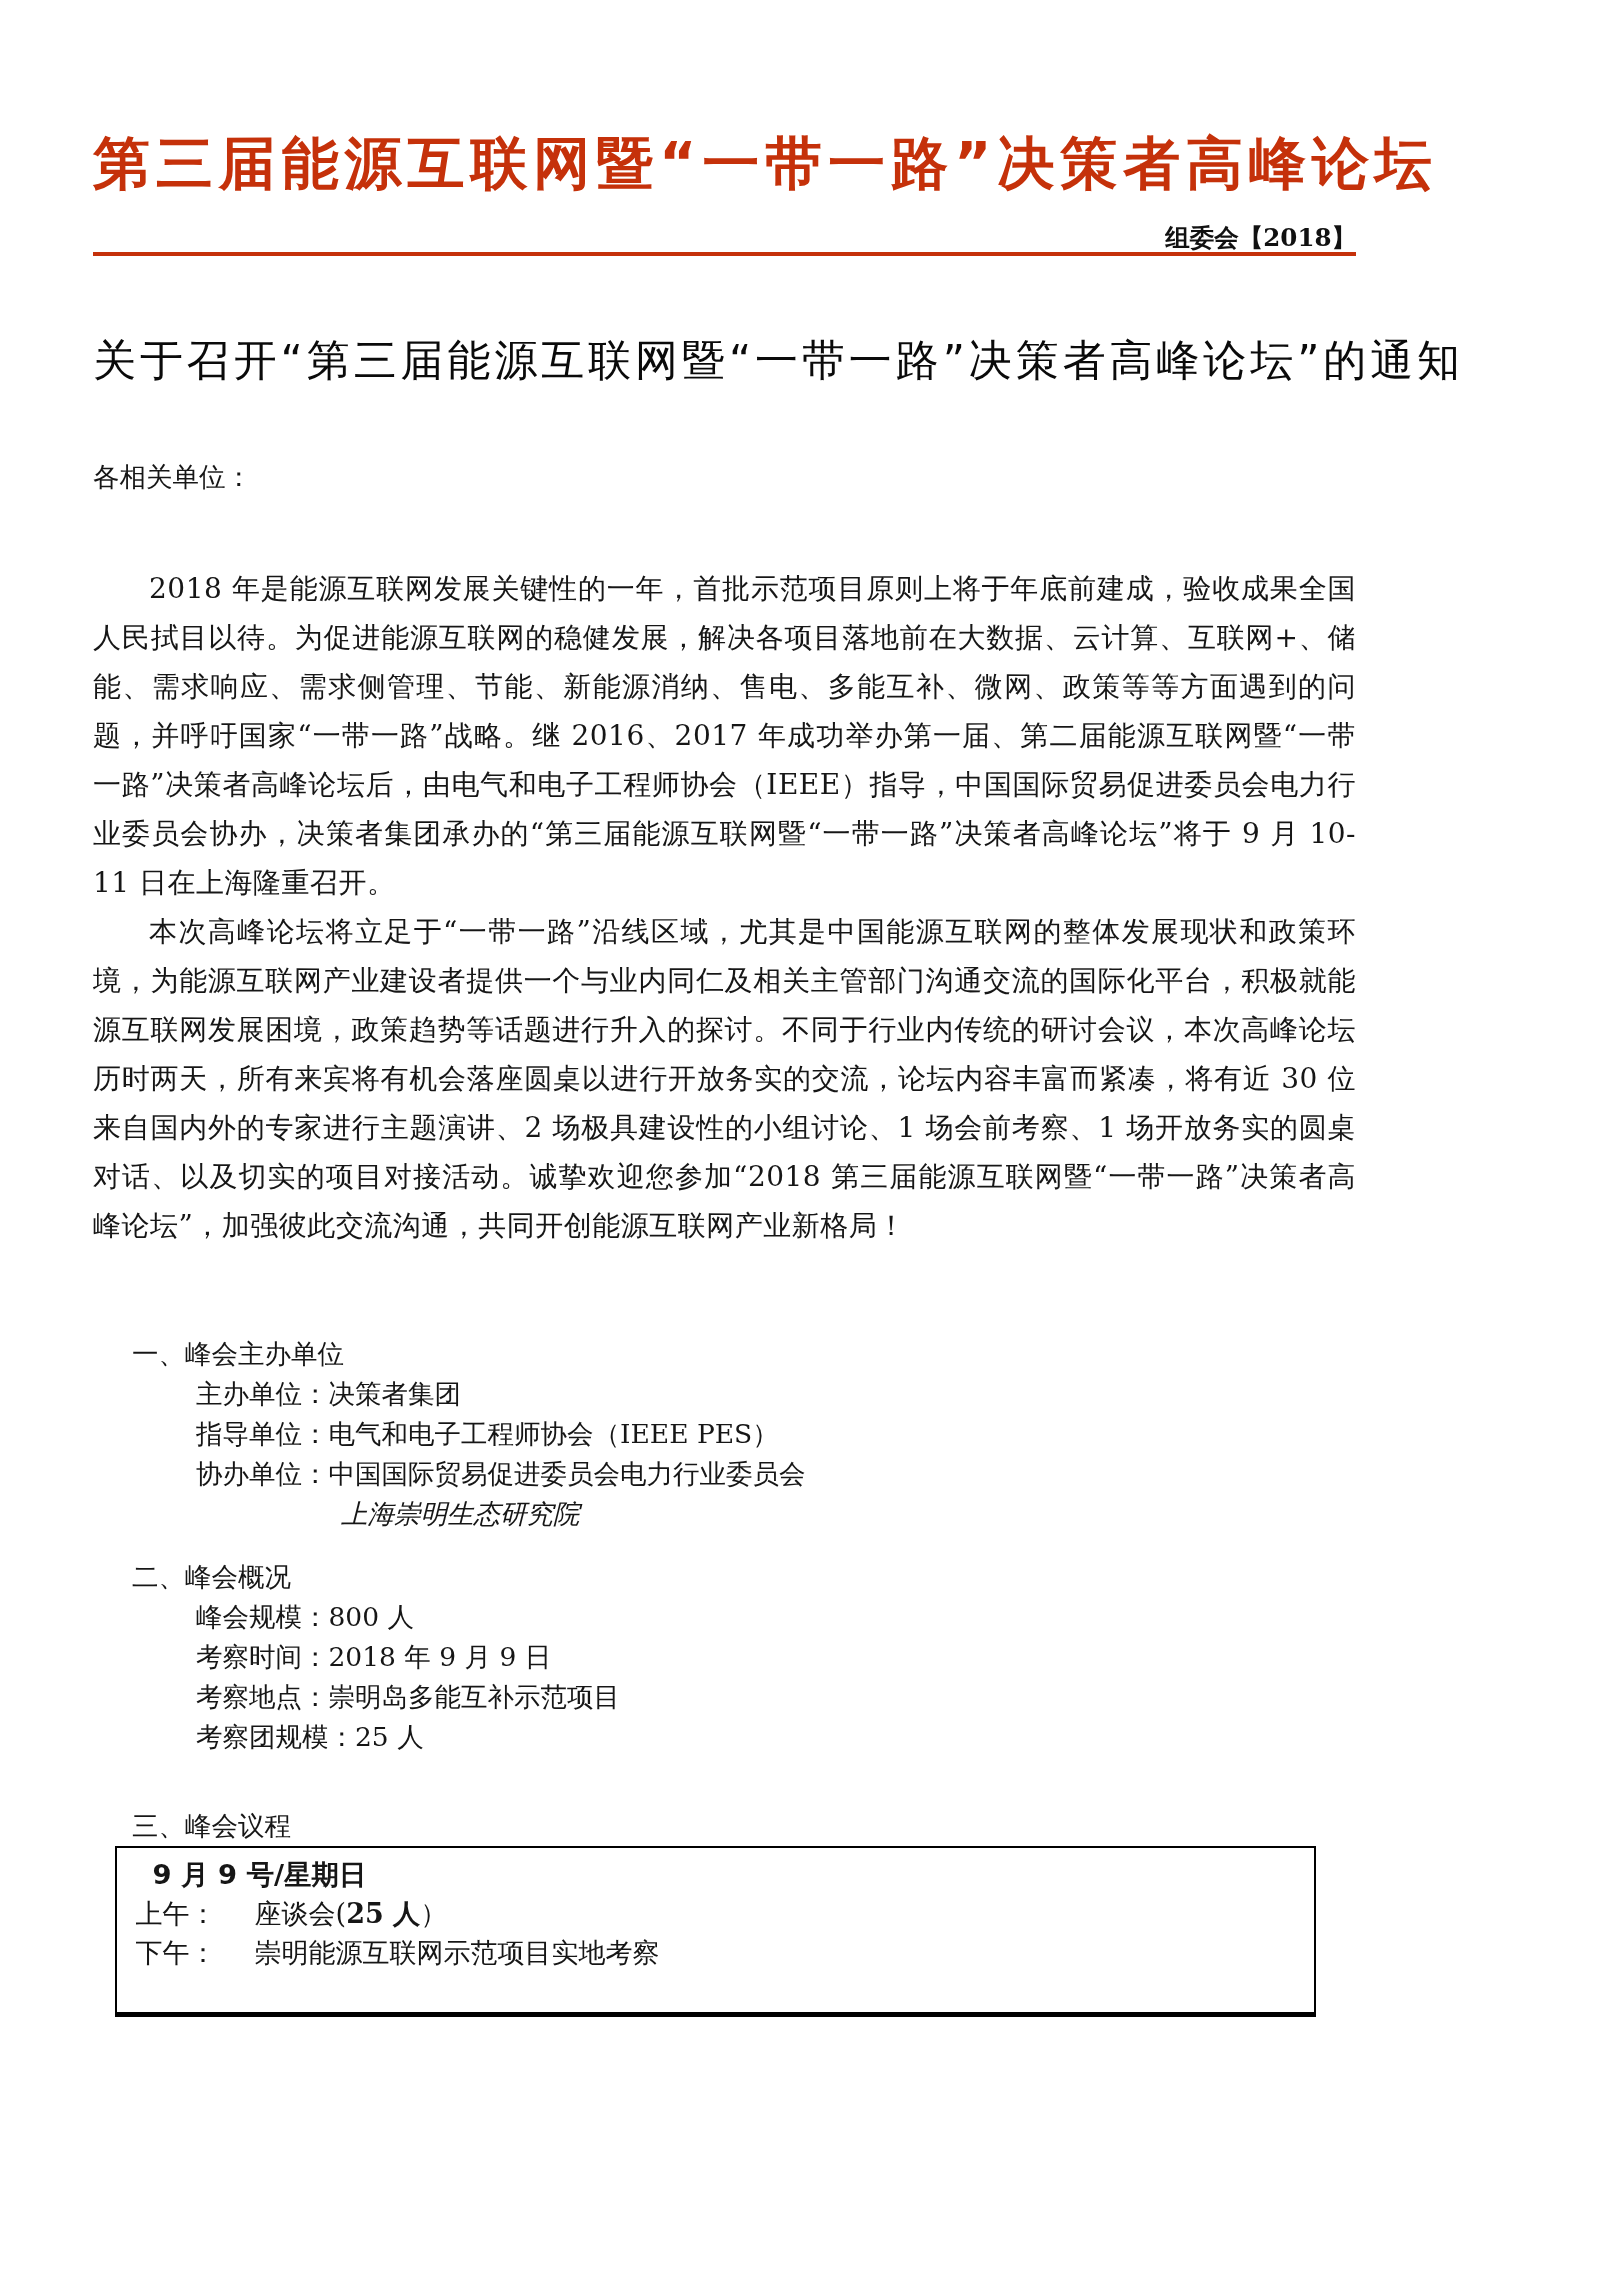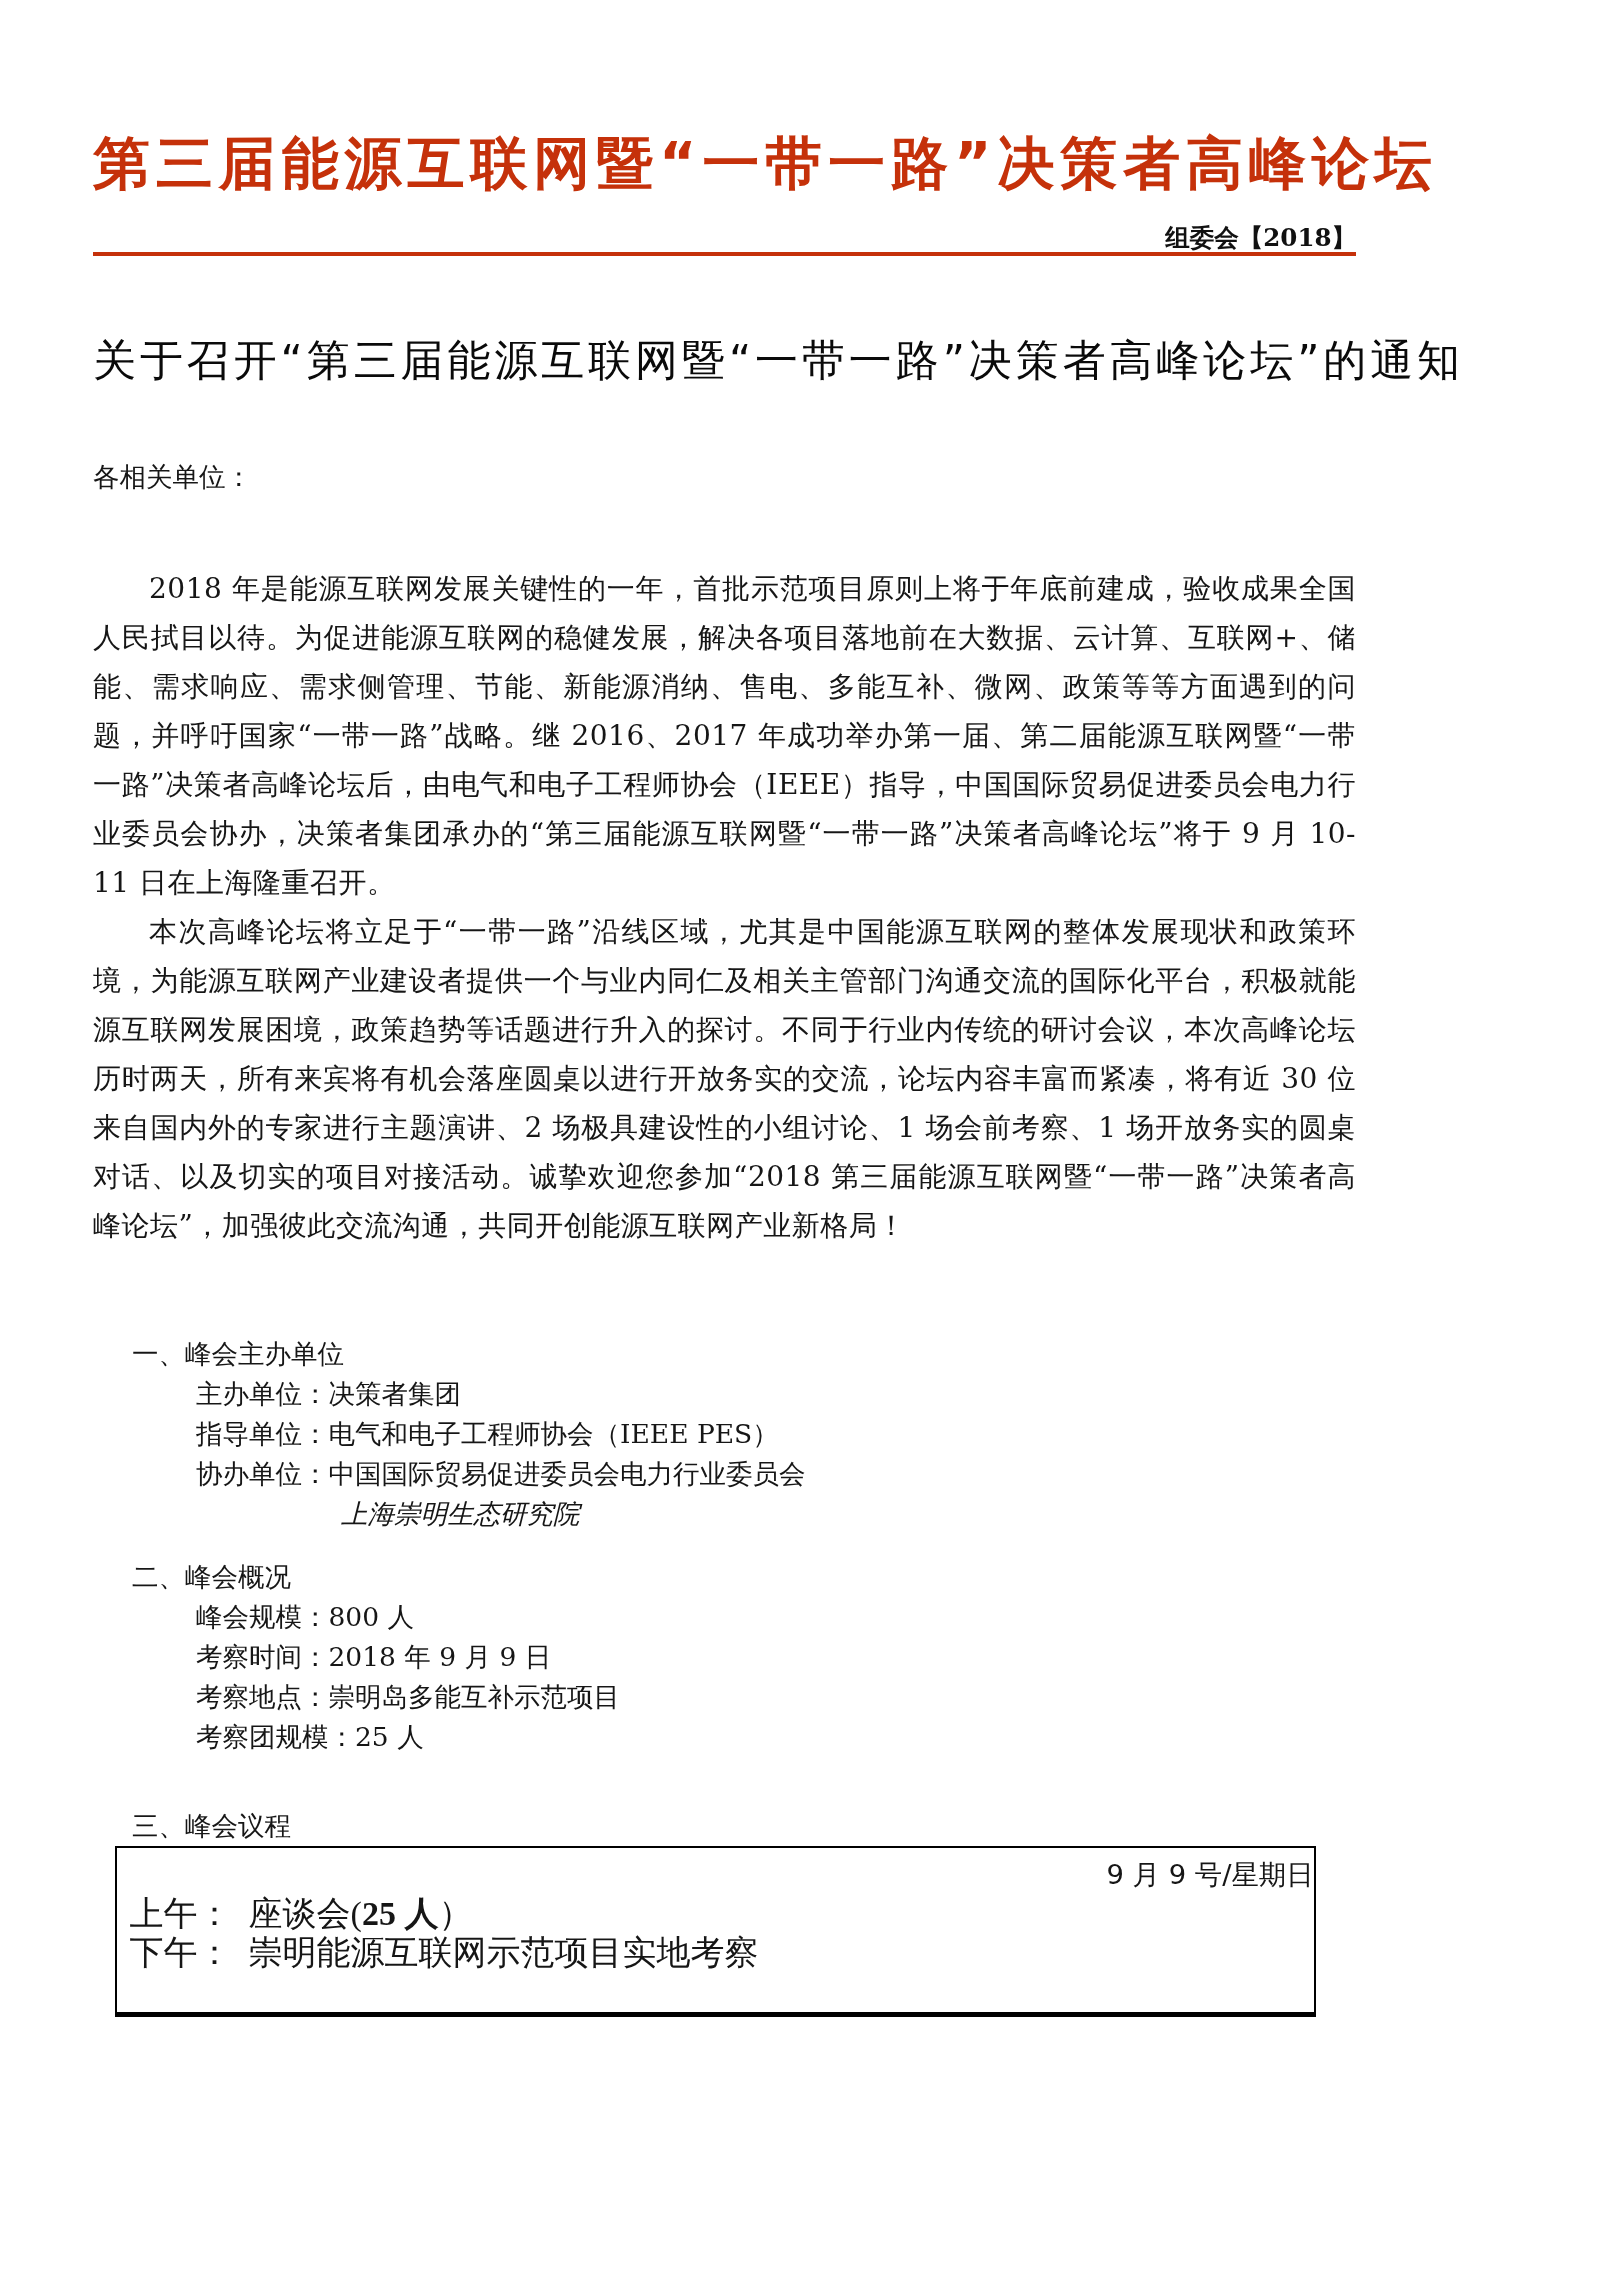--- a/index.html
+++ b/index.html
@@ -90,30 +90,28 @@
     height: 171px;
     box-sizing: border-box;
     border: 2.9px solid #000;
     border-bottom-width: 5.9px;
     padding-top: 6.9px;
     background: #fff;
   }
   .agenda-date {
     padding-left: 36px;
     font-family: "DejaVu Sans", "Liberation Sans", sans-serif;
-    font-weight: normal;
+    font-weight: bold;
     font-size: 27.4px;
     line-height: 39px;
-    text-align: right;
   }
   .agenda-row {
-    padding-left: 13px;
-    font-size: 34px;
+    padding-left: 19px;
+    font-size: 27px;
     line-height: 39px;
-    font-family: Liberation Serif, serif;
   }
   .agenda-label {
     display: inline-block;
     width: 119px;
   }
   .agenda-strong { font-weight: bold; }
 </style>
 </head>
 <body>
 

